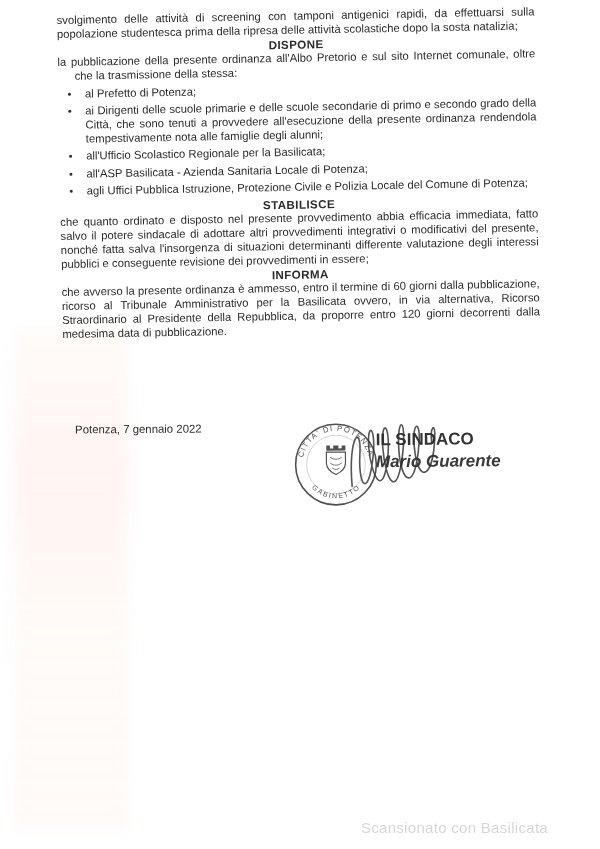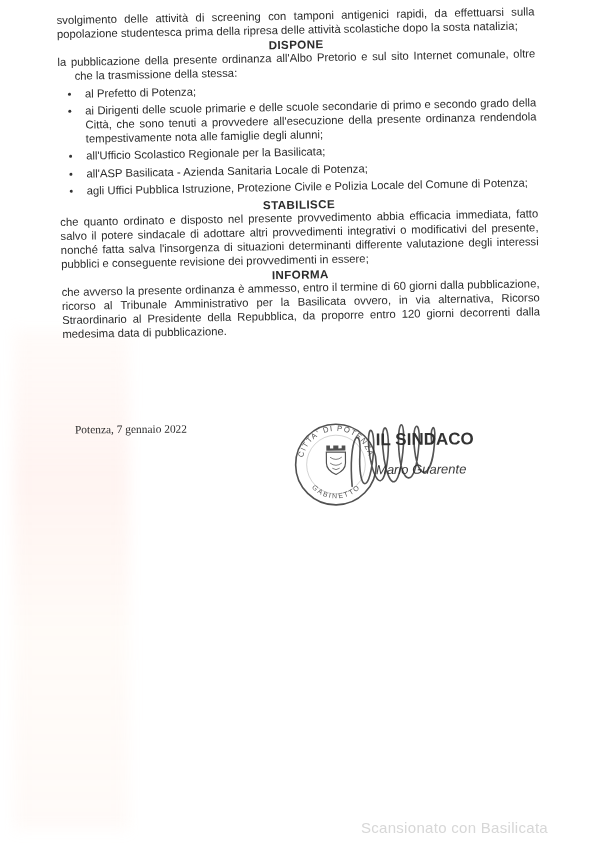--- a/index.html
+++ b/index.html
@@ -39,30 +39,29 @@
     position:relative;padding-left:27px;margin:3.5px 0;
   }
   .bullet-dot{
     position:absolute;left:10px;top:5px;width:3px;height:3px;
     background:#333;border-radius:50%;
   }
   .dateline{
     position:absolute;left:75px;top:423px;
     font-size:11.4px;color:#2c2c2c;
     transform:rotate(-0.4deg);
-    font-family:Liberation Serif, serif;
   }
   .sign-block{
     position:absolute;left:292px;top:412px;width:210px;height:110px;
     transform:rotate(-0.5deg);
   }
   .stamp-svg{position:absolute;left:0;top:8px;width:88px;height:88px;opacity:.88;}
   .sig-text{position:absolute;left:84px;top:18px;text-align:left;}
   .sig-role{font-size:17px;color:#333;font-weight:bold;}
-  .sig-name{font-size:13px;font-style:italic;color:#3a3a3a;margin-top:12px;}
+  .sig-name{font-size:17px;font-style:italic;color:#3a3a3a;margin-top:2px;font-weight:bold;}
   .scribble-svg{position:absolute;left:48px;top:-6px;width:130px;height:108px;}
   .camscanner{
     position:absolute;right:52px;bottom:13px;
     font-size:15px;color:#d7d7d7;letter-spacing:.3px;
   }
 </style>
 </head>
 <body>
 
 <div class="scan-streak"></div>

